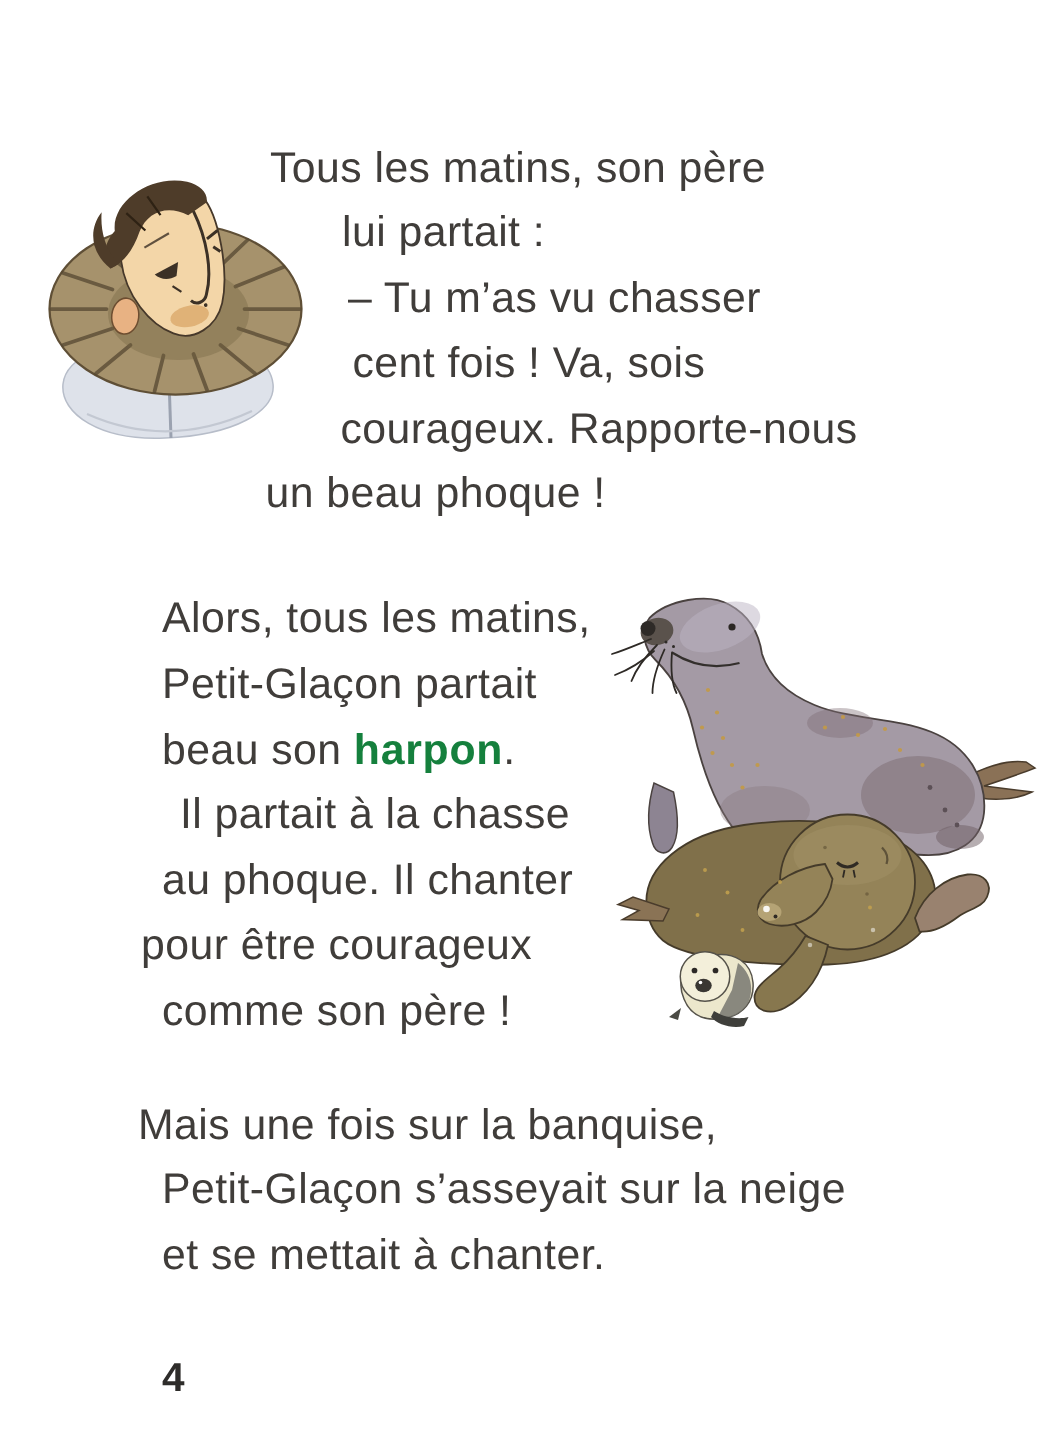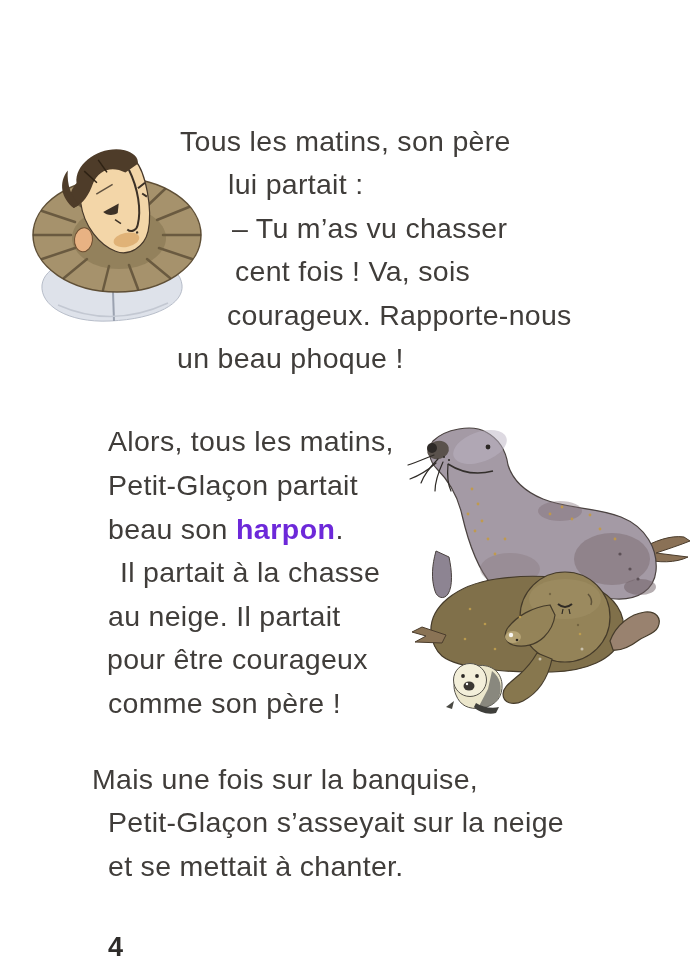--- a/index.html
+++ b/index.html
@@ -1,29 +1,29 @@
 <!DOCTYPE html>
 <html><head>
 <meta charset="utf-8">
 <style>
   html,body{margin:0;padding:0;}
   body{
     width:700px;height:969px;background:#ffffff;position:relative;overflow:hidden;
     font-family:"Liberation Sans", sans-serif;
   }
-  .page{position:absolute;inset:0;background:#ffffff;margin-top:29px;}
+  .page{position:absolute;inset:0;background:#ffffff;}
   .line{
     position:absolute;
     font-size:28.5px;
     line-height:36px;
     color:#403d3a;
     letter-spacing:0.3px;
     white-space:pre;
   }
-  .kw{color:#6d28d9;font-weight:700;letter-spacing:0.5px;}
+  .kw{color:#15803d;font-weight:700;letter-spacing:0.5px;}
   .page-num{
     position:absolute;
     font-size:27px;
     font-weight:700;
     color:#2e2c2a;
     letter-spacing:0.5px;
   }
   .illu{position:absolute;}
 </style>
 </head>
@@ -169,22 +169,22 @@
     <div class="line" style="top:224px;left:235px">cent fois ! Va, sois</div>
     <div class="line" style="top:268px;left:227px">courageux. Rapporte-nous</div>
     <div class="line" style="top:311px;left:177px">un beau phoque !</div>
   </div>
 
   <div>
     <div class="line" style="top:394px;left:108px">Alors, tous les matins,</div>
     <div class="line" style="top:438px;left:108px">Petit-Glaçon partait</div>
     <div class="line" style="top:482px;left:108px"><span>beau son </span><span class="kw">harpon</span><span>.</span></div>
     <div class="line" style="top:525px;left:120px">Il partait à la chasse</div>
-    <div class="line" style="top:569px;left:108px">au neige. Il partait</div>
-    <div class="line" style="top:612px;left:107px">pour être courageux</div>
+    <div class="line" style="top:569px;left:108px">au phoque. Il chanter</div>
+    <div class="line" style="top:612px;left:94px">pour être courageux</div>
     <div class="line" style="top:656px;left:108px">comme son père !</div>
   </div>
 
   <div>
     <div class="line" style="top:732px;left:92px">Mais une fois sur la banquise,</div>
     <div class="line" style="top:775px;left:108px">Petit-Glaçon s’asseyait sur la neige</div>
     <div class="line" style="top:819px;left:108px">et se mettait à chanter.</div>
   </div>
 
   <div class="page-num" style="top:903px;left:108px">4</div>

